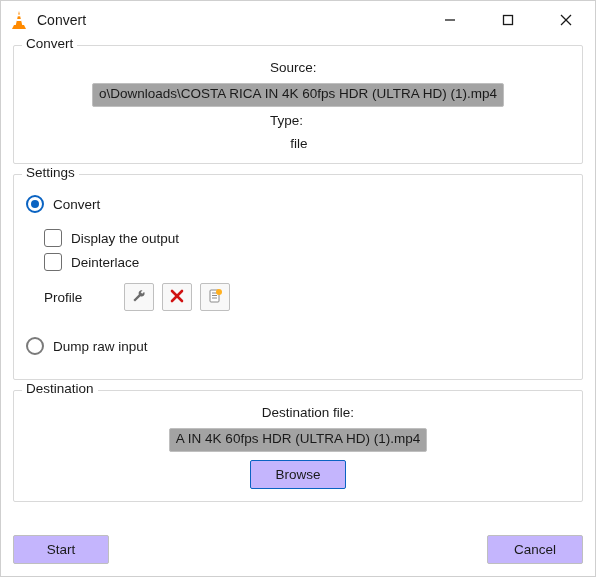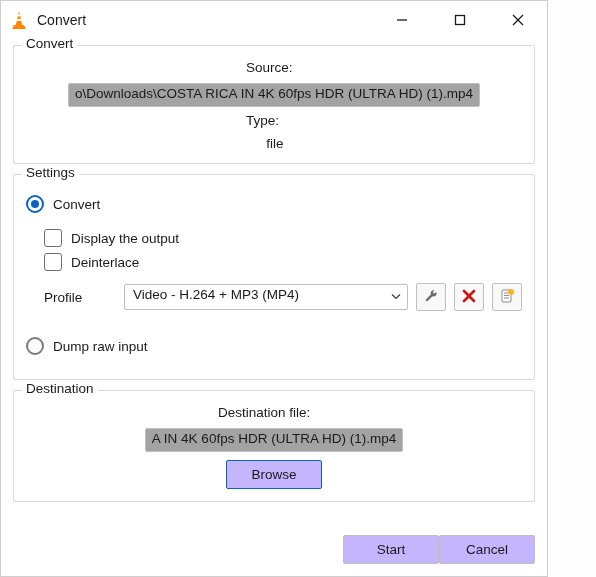--- a/index.html
+++ b/index.html
@@ -6,21 +6,21 @@
   html, body {
     margin: 0; padding: 0;
     font-family: "Segoe UI", Tahoma, Arial, sans-serif;
     font-size: 13.5px;
     color: #1a1a1a;
     background: #fdfdfd;
     width: 596px; height: 577px;
     overflow: hidden;
   }
   .window {
-    width: 548px; height: 577px;
+    width: 596px; height: 577px;
     background: #ffffff;
     display: flex; flex-direction: column;
     border: 1px solid #cfcfcf;
   }
   
   .titlebar {
     height: 38px;
     display: flex; align-items: center;
     padding-left: 8px;
     background: #ffffff;
@@ -99,34 +99,34 @@
   .combo .caret {
     position: absolute; right: 6px; top: 50%; transform: translateY(-50%);
   }
   .icon-btn {
     width: 30px; height: 28px;
     border: 1px solid #bfbfbf; border-radius: 2px;
     display: flex; align-items: center; justify-content: center;
     background: #f8f8f8;
   }
   
-  .dest-row .label-wide { min-width: 112px; }
+  .dest-row .label-wide { min-width: 112px; text-align: right; }
   .btn {
     height: 29px;
     border: 1px solid #bfbfbf;
     border-radius: 2px;
     background: #c4b5fd;
     padding: 0 18px;
     font-family: inherit; font-size: 13.5px;
     display: flex; align-items: center; justify-content: center;
   }
   .btn.focus { border-color: #0a63c2; }
   
   .footer {
-    display: flex; justify-content: flex-end; 
+    display: flex; justify-content: space-between; 
     padding: 8px 12px 12px 12px;
   }
   .footer .btn { width: 96px; }
   
   #settings-group { padding-bottom: 18px; }
   .radio-row.raw { margin-top: 26px; }
 </style>
 </head>
 <body>
 
@@ -189,28 +189,20 @@
           <span>Display the output</span>
         </div>
         <div class="check-row">
           <span class="check"></span>
           <span>Deinterlace</span>
         </div>
       </div>
 
       <div class="profile-row">
         <span class="profile-label">Profile</span>
-        <div class="combo">
-          <span>Video - H.264 + MP3 (MP4)</span>
-          <span class="caret">
-            <svg width="10" height="10" viewBox="0 0 10 10">
-                <polyline points="1,3 5,7 9,3" fill="none" stroke="#3a3a3a" stroke-width="1.2"></polyline>
-              </svg>
-          </span>
-        </div>
         <div class="icon-btn">
           <span>
             <svg width="16" height="16" viewBox="0 0 16 16">
               <path d="M13.5 4.5a3 3 0 0 1-4 3.7L4 13.6l-1.6-1.6 5.4-5.5A3 3 0 0 1 11.5 2.5l-1.8 1.8 1.5 1.5 1.8-1.8a3 3 0 0 1 .5 .5z" fill="#6b6b6b"></path>
             </svg>
           </span>
         </div>
         <div class="icon-btn">
           <span>
             <svg width="14" height="14" viewBox="0 0 14 14">

